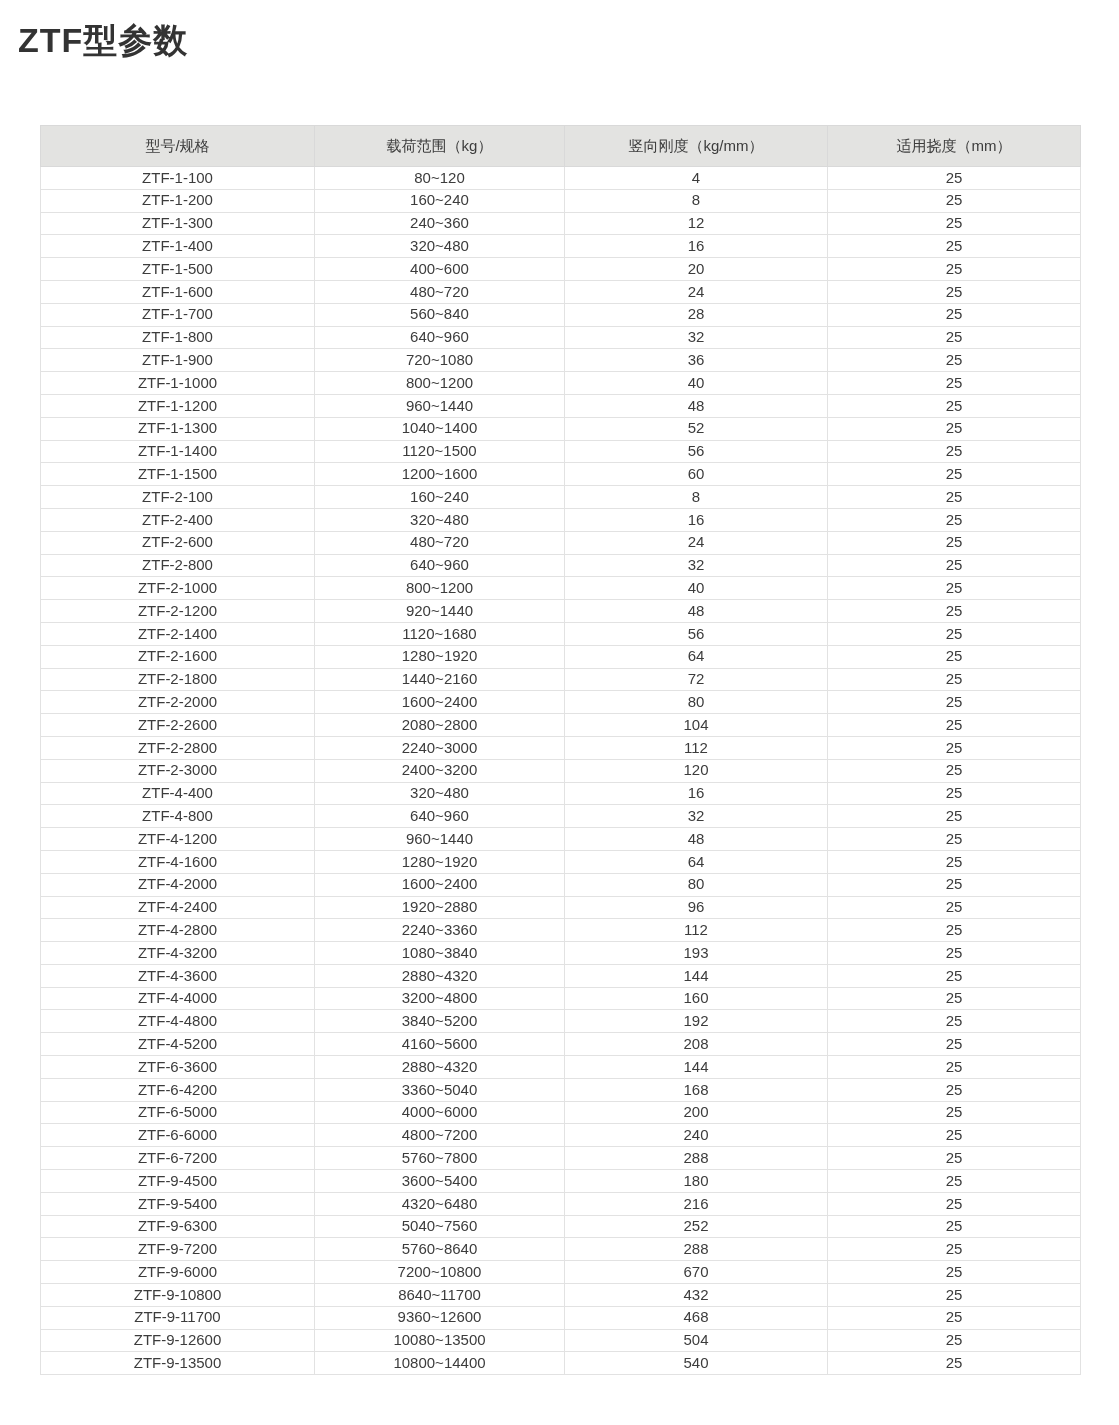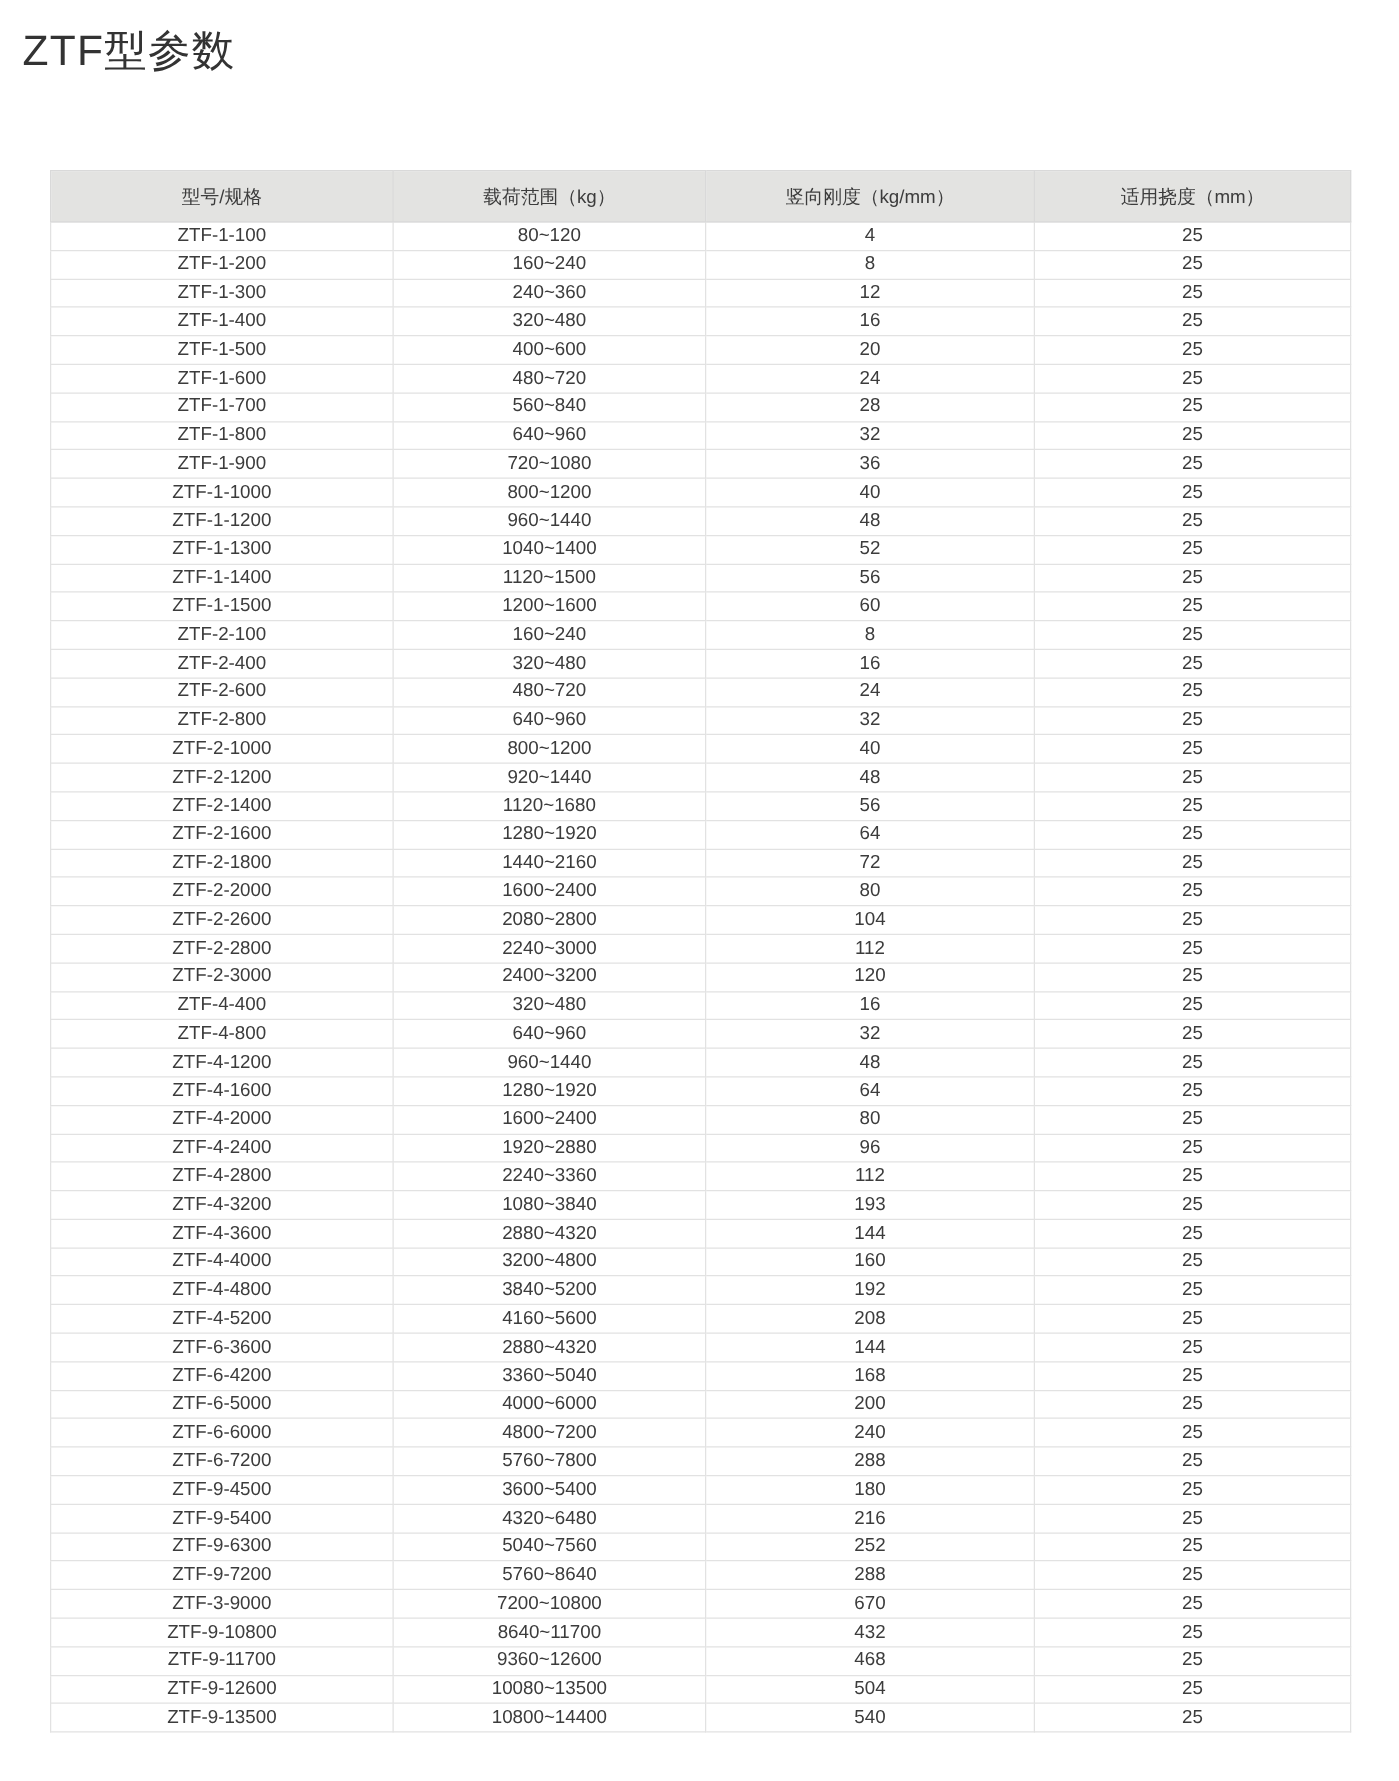--- a/index.html
+++ b/index.html
@@ -11,29 +11,29 @@
   body {
     width: 1119px;
     min-height: 1425px;
     position: relative;
   }
   .page-title {
     position: absolute;
     left: 18px;
     top: 18px;
     font-size: 34px;
-    font-weight: 400;
+    font-weight: 700;
     color: #333333;
     letter-spacing: 1px;
     margin: 0;
   }
   .spec-table {
     position: absolute;
     left: 40px;
-    top: 136px;
+    top: 125px;
     width: 1040px;
     border-collapse: collapse;
     table-layout: fixed;
     border: 1px solid #d9d9d9;
   }
   .spec-table col.c1 { width: 274px; }
   .spec-table col.c2 { width: 250px; }
   .spec-table col.c3 { width: 263px; }
   .spec-table col.c4 { width: 253px; }
   .spec-table th {
@@ -364,21 +364,21 @@
         <td>252</td>
         <td>25</td>
       </tr>
       <tr>
         <td>ZTF-9-7200</td>
         <td>5760~8640</td>
         <td>288</td>
         <td>25</td>
       </tr>
       <tr>
-        <td>ZTF-3-9000</td>
+        <td>ZTF-9-6000</td>
         <td>7200~10800</td>
         <td>670</td>
         <td>25</td>
       </tr>
       <tr>
         <td>ZTF-9-10800</td>
         <td>8640~11700</td>
         <td>432</td>
         <td>25</td>
       </tr>

